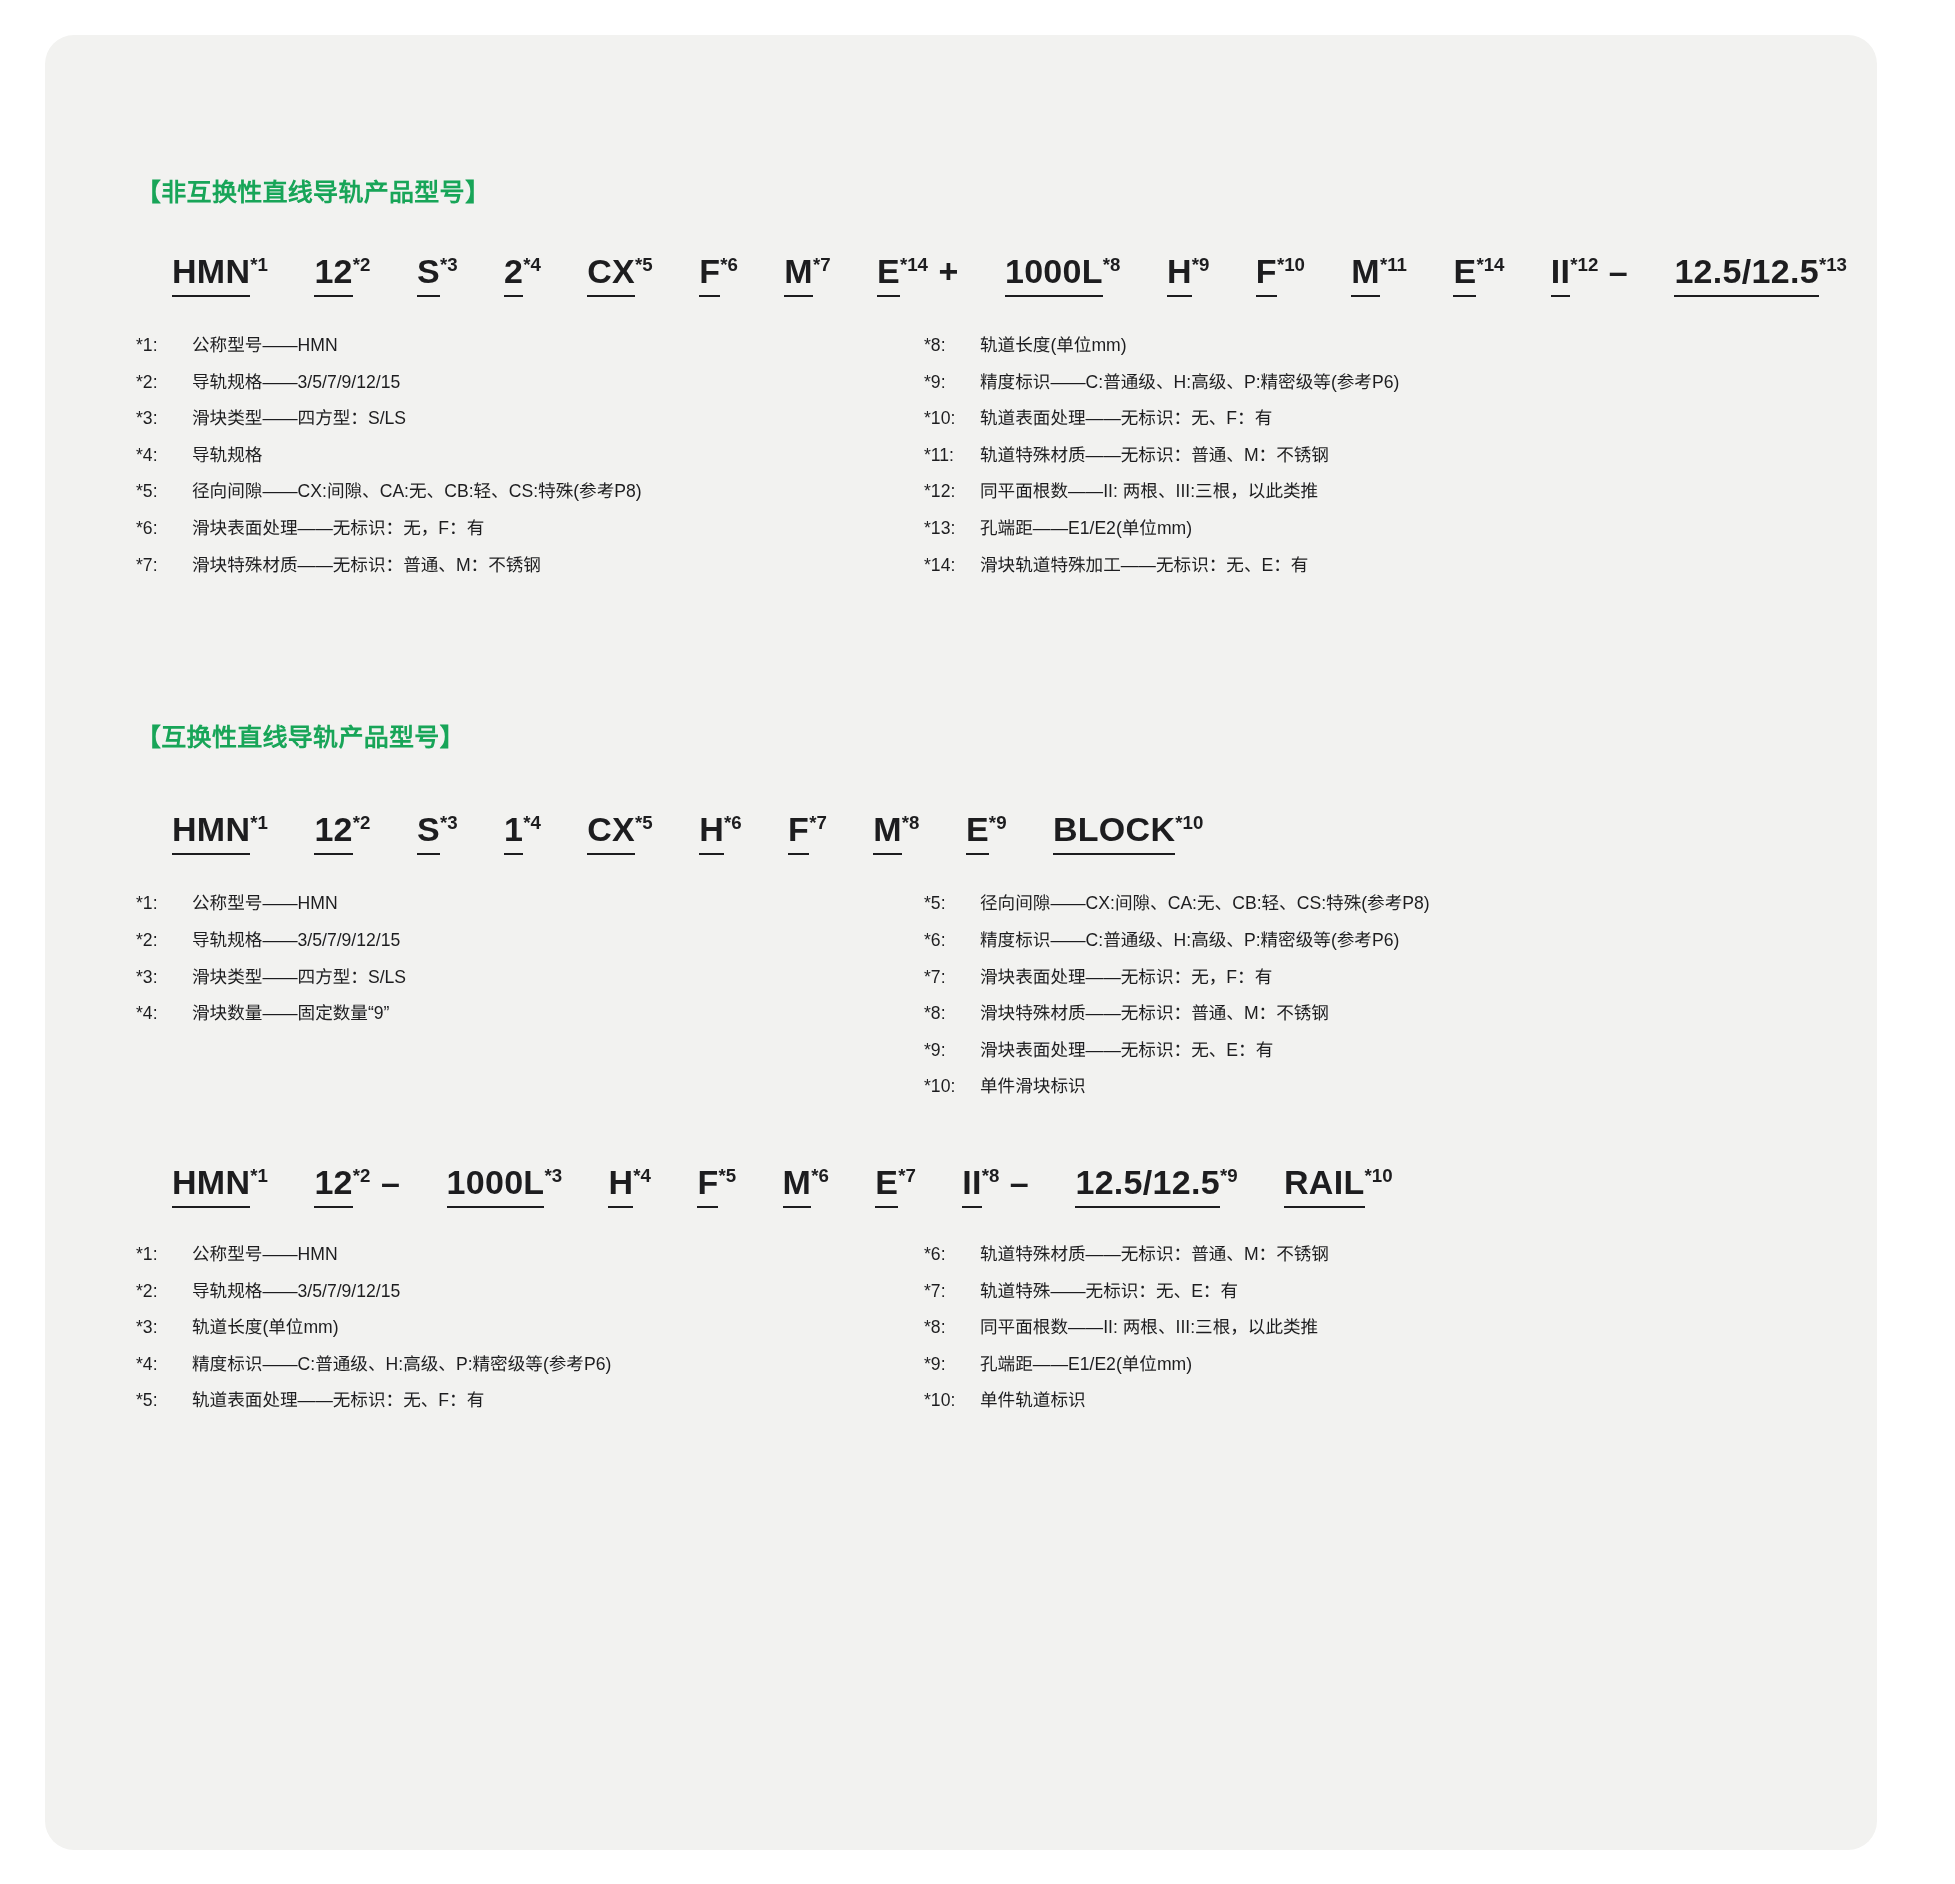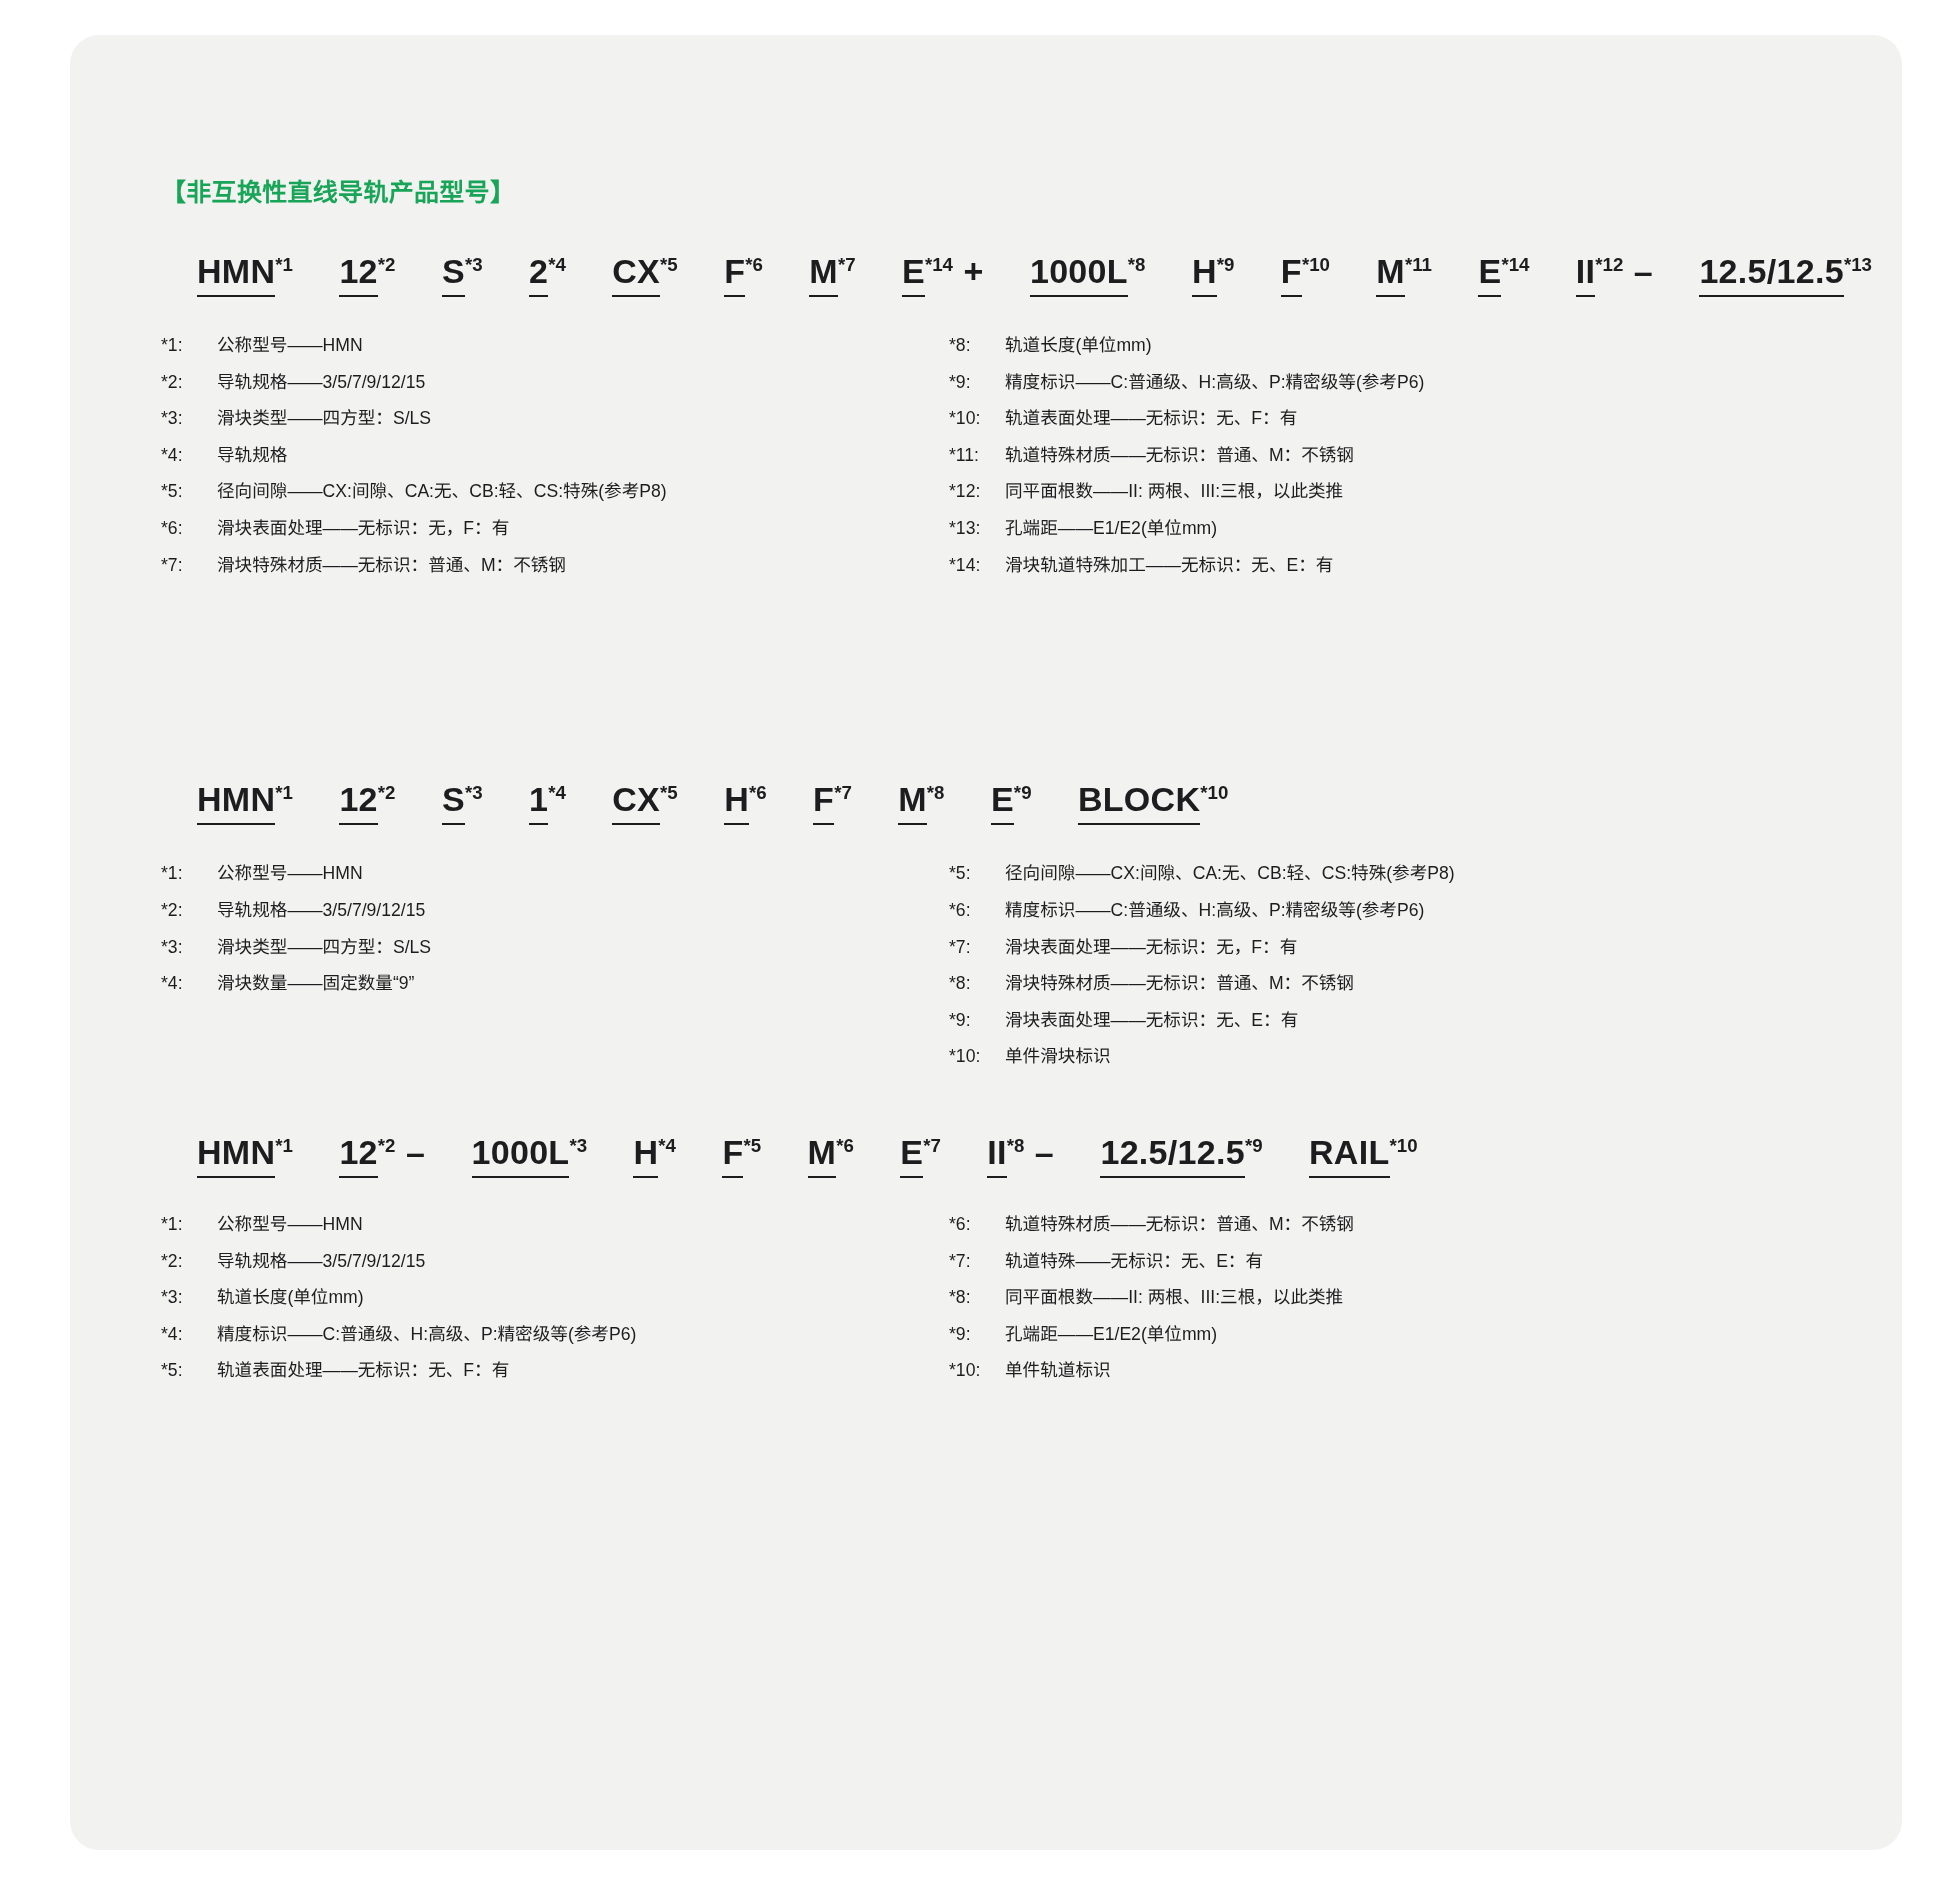--- a/index.html
+++ b/index.html
@@ -9,21 +9,21 @@
   }
   body {
     width: 1955px;
     height: 1884px;
     font-family: "Liberation Sans", sans-serif;
     color: #1d1d1f;
     -webkit-font-smoothing: antialiased;
   }
   .page {
     position: absolute;
-    left: 70px;
+    left: 45px;
     top: 35px;
     width: 1832px;
     height: 1815px;
     background: #f2f2f0;
     border-radius: 29px;
     overflow: hidden;
   }
   .inner {
     position: absolute;
     left: 91px;
@@ -163,20 +163,21 @@
             </div>
             <div class="note">
               <span class="idx">*14:</span>
               <span class="txt">滑块轨道特殊加工——无标识：无、E：有</span>
             </div>
           </div>
       </div>
     </div>
 
     <div class="block" style="padding-top:129px;">
+      <div class="section-title">【互换性直线导轨产品型号】</div>
 
       <div class="code-line" style="margin-top:56px;"><span class="seg u">HMN</span><sup>*1</sup><span class="sp">&nbsp;</span><span class="seg u">12</span><sup>*2</sup><span class="sp">&nbsp;</span><span class="seg u">S</span><sup>*3</sup><span class="sp">&nbsp;</span><span class="seg u">1</span><sup>*4</sup><span class="sp">&nbsp;</span><span class="seg u">CX</span><sup>*5</sup><span class="sp">&nbsp;</span><span class="seg u">H</span><sup>*6</sup><span class="sp">&nbsp;</span><span class="seg u">F</span><sup>*7</sup><span class="sp">&nbsp;</span><span class="seg u">M</span><sup>*8</sup><span class="sp">&nbsp;</span><span class="seg u">E</span><sup>*9</sup><span class="sp">&nbsp;</span><span class="seg u">BLOCK</span><sup>*10</sup></div>
 
       <div class="notes" style="margin-top:40px;">
         <div class="col">
             <div class="note">
               <span class="idx">*1:</span>
               <span class="txt">公称型号——HMN</span>
             </div>
             <div class="note">

